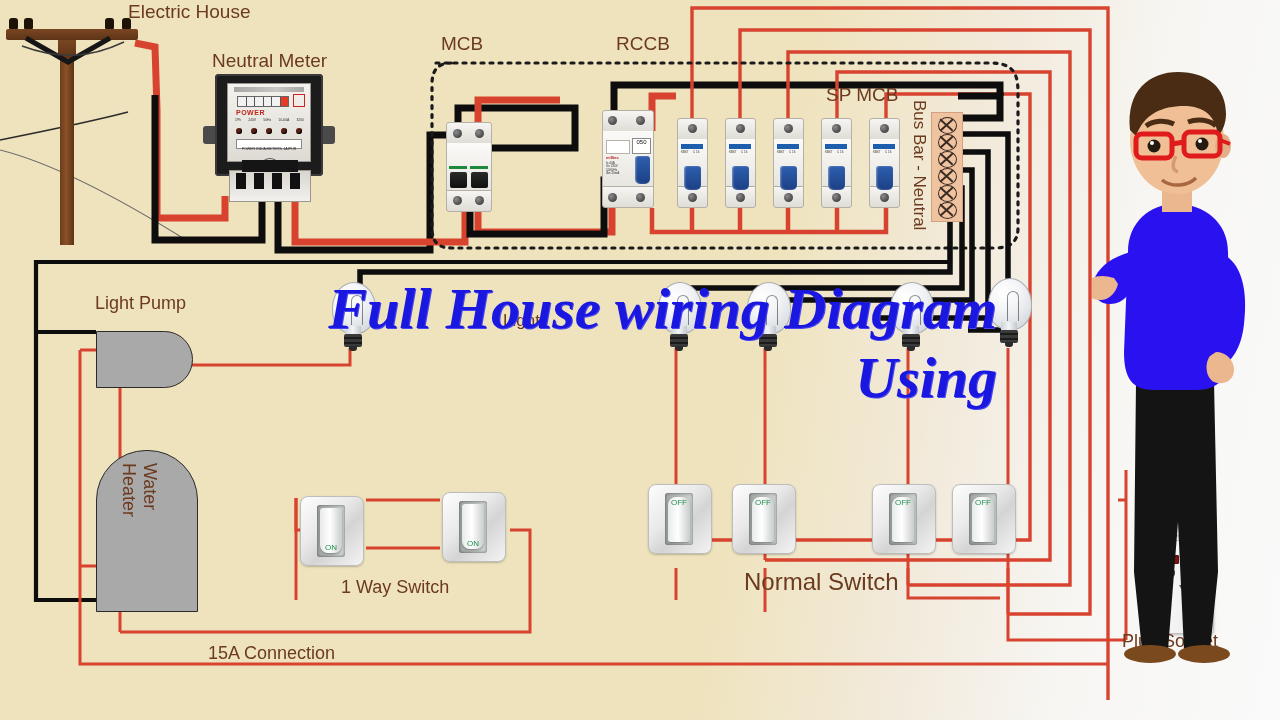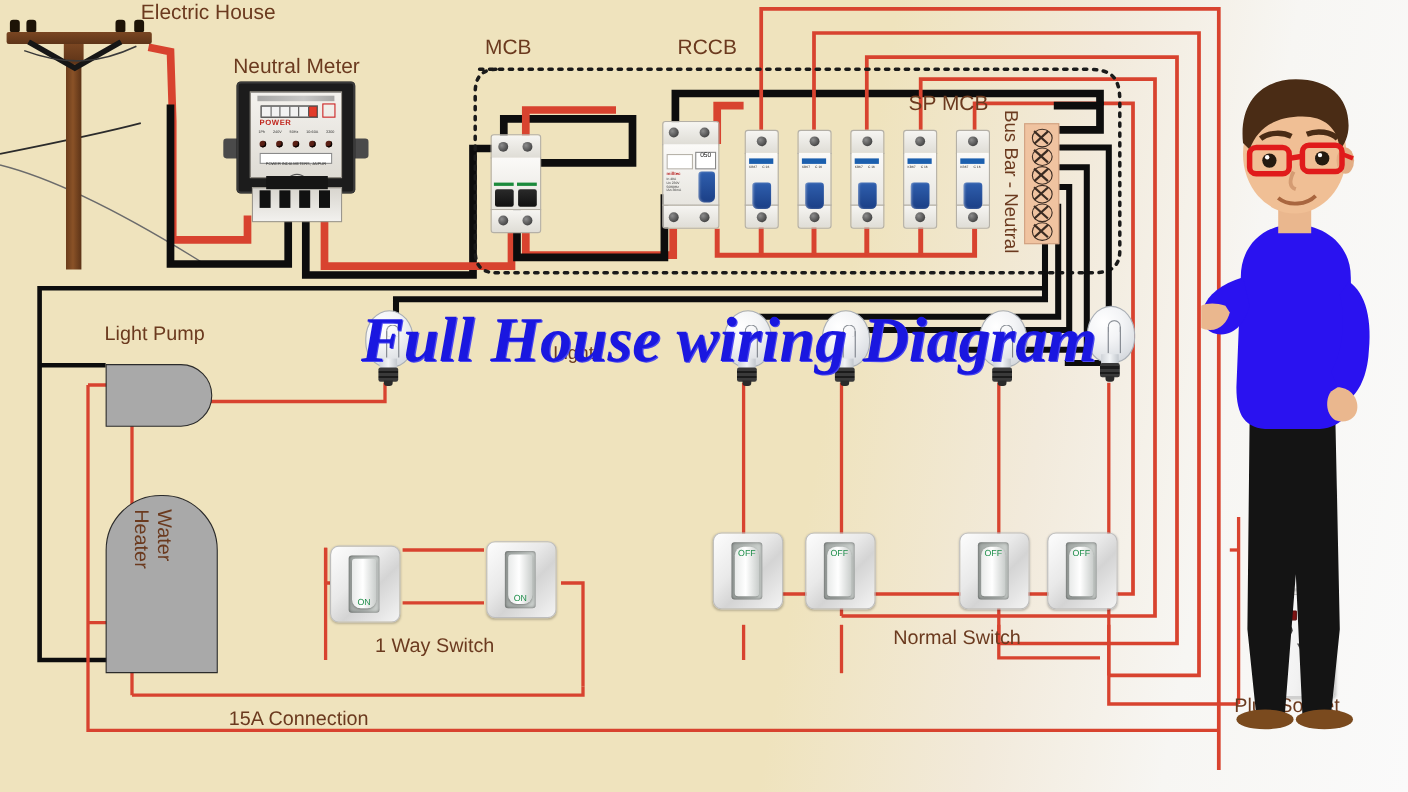--- a/index.html
+++ b/index.html
@@ -402,20 +402,21 @@
     <div class="glass">
         <div class="fil"></div>
       </div>
     <div class="neck"></div>
     <div class="base"></div>
     <div class="tip"></div>
   </div>
 
   <div id="title">
     <div class="l1">Full House wiring Diagram</div>
+    <div class="l2">Using</div>
   </div>
 
   <div class="lbl" style="left:95px;top:294px;font-size:18px;">Light Pump</div>
   <div class="appl" style="left:96px;top:331px;width:95px;height:55px;border-radius:0 40px 40px 0;"></div>
 
   <div class="appl" style="left:96px;top:450px;width:100px;height:160px;border-radius:50px 50px 0 0;">
     <span class="vert" style="left:63px;top:12px;font-size:18px;transform:rotate(90deg);transform-origin:0 0;">Water Heater</span>
   </div>
 
   <div class="sw on" style="left:300px;top:496px;">
@@ -443,21 +444,21 @@
   <div class="sw off" style="left:872px;top:484px;">
     <div class="slot"></div>
     <div class="rock"></div>
     <div class="st" style="left:19px;">OFF</div>
   </div>
   <div class="sw off" style="left:952px;top:484px;">
     <div class="slot"></div>
     <div class="rock"></div>
     <div class="st" style="left:19px;">OFF</div>
   </div>
-  <div class="lbl" style="left:812px;top:570px;font-size:18px;">Normal Switch</div>
+  <div class="lbl" style="left:744px;top:570px;font-size:24px;">Normal Switch</div>
 
   <div class="sock" style="left:1146px;top:442px;">
     <div class="ind"></div>
     <div class="eh"></div>
     <div class="ph" style="left:10px;"></div>
     <div class="ph" style="left:32px;"></div>
     <div class="rk"></div>
     <div class="dot"></div>
   </div>
   <div class="sock" style="left:1146px;top:540px;">

